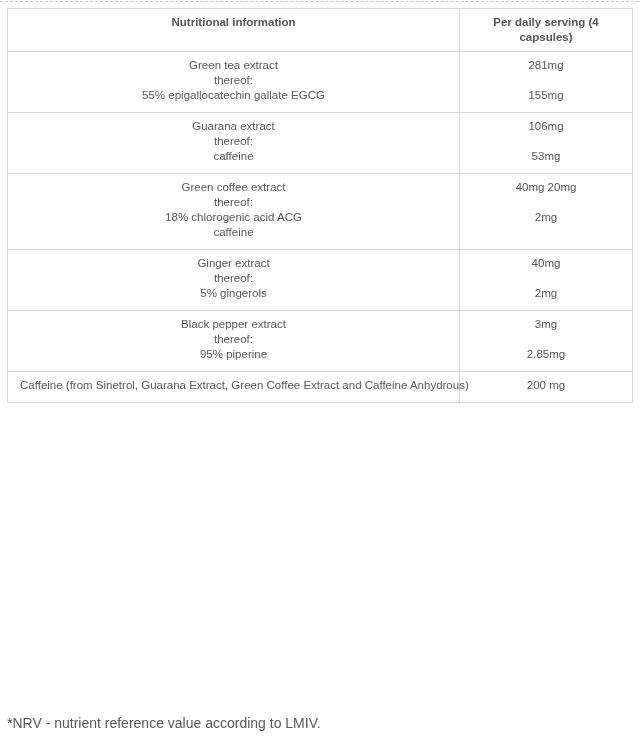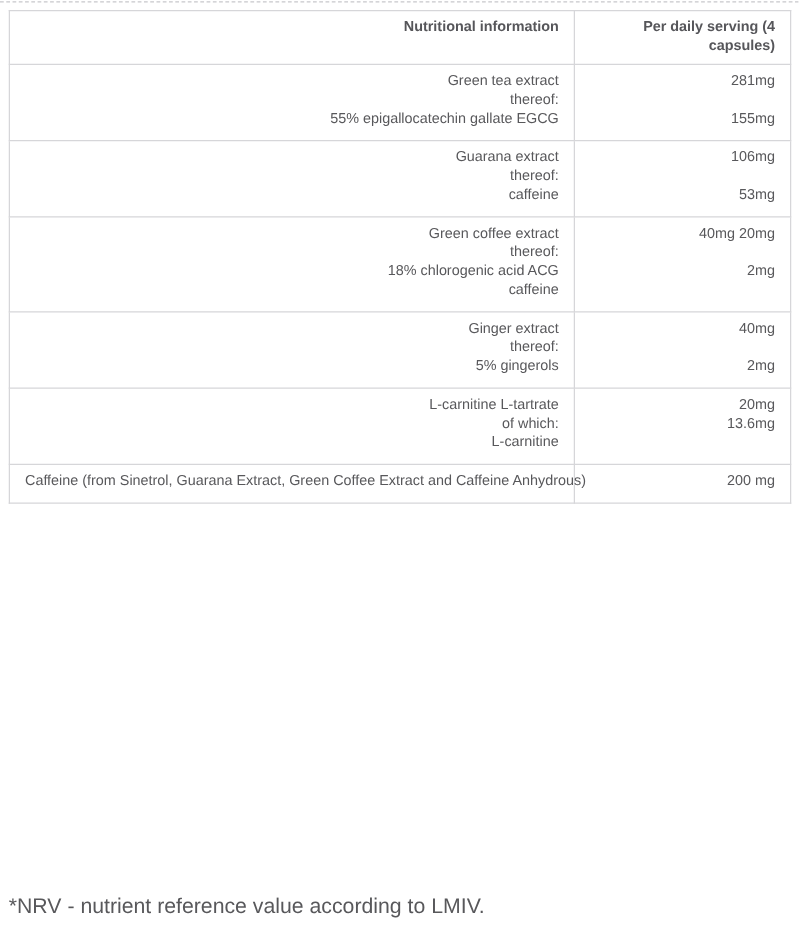--- a/index.html
+++ b/index.html
@@ -3,28 +3,28 @@
 <meta charset="utf-8">
 <style>
   html, body { margin:0; padding:0; background:#ffffff; }
   body { font-family:"Liberation Sans", sans-serif; color:#58585b; }
   .page { position:relative; width:639px; height:747px; background:#ffffff; overflow:hidden; }
   .top-dash { position:absolute; top:1px; left:0; width:639px; height:0; border-top:1px dashed #c8c8cb; }
   table.nutrition { position:absolute; left:7px; top:8px; width:625px; border-collapse:collapse; table-layout:fixed; }
   table.nutrition th, table.nutrition td {
     border:1px solid #d6d6d9;
     vertical-align:top;
-    text-align:right;
+    text-align:center;
     font-size:11.5px;
     line-height:15px;
     padding:6px 12px 9px 12px;
   }
   table.nutrition th { font-weight:bold; padding:6px 12px; color:#56565a; }
   .ln { min-height:15px; white-space:nowrap; }
-  .footnote { position:absolute; left:7px; top:715px; font-size:17px; color:#58585b; }
+  .footnote { position:absolute; left:7px; top:715px; font-size:14px; color:#58585b; }
 </style>
 </head>
 <body>
 
 <div class="page">
   <div class="top-dash"></div>
 
   <table class="nutrition">
     <colgroup>
       <col style="width:452px">
@@ -88,34 +88,34 @@
           <div class="ln">5% gingerols</div>
         </td>
         <td>
           <div class="ln">40mg</div>
           <div class="ln"></div>
           <div class="ln">2mg</div>
         </td>
       </tr>
 
 
+      <tr>
+        <td>
+          <div class="ln">Black pepper extract</div>
+          <div class="ln">thereof:</div>
+          <div class="ln">95% piperine</div>
+        </td>
+        <td>
+          <div class="ln">3mg</div>
+          <div class="ln"></div>
+          <div class="ln">2.85mg</div>
+        </td>
+      </tr>
 
 
-      <tr>
-        <td>
-          <div class="ln">L-carnitine L-tartrate</div>
-          <div class="ln">of which:</div>
-          <div class="ln">L-carnitine</div>
-        </td>
-        <td>
-          <div class="ln">20mg</div>
-          <div class="ln">13.6mg</div>
-          <div class="ln"></div>
-        </td>
-      </tr>
 
 
       <tr>
         <td>
           <div class="ln">Caffeine (from Sinetrol, Guarana Extract, Green Coffee Extract and Caffeine Anhydrous)</div>
         </td>
         <td>
           <div class="ln">200 mg</div>
         </td>
       </tr>

